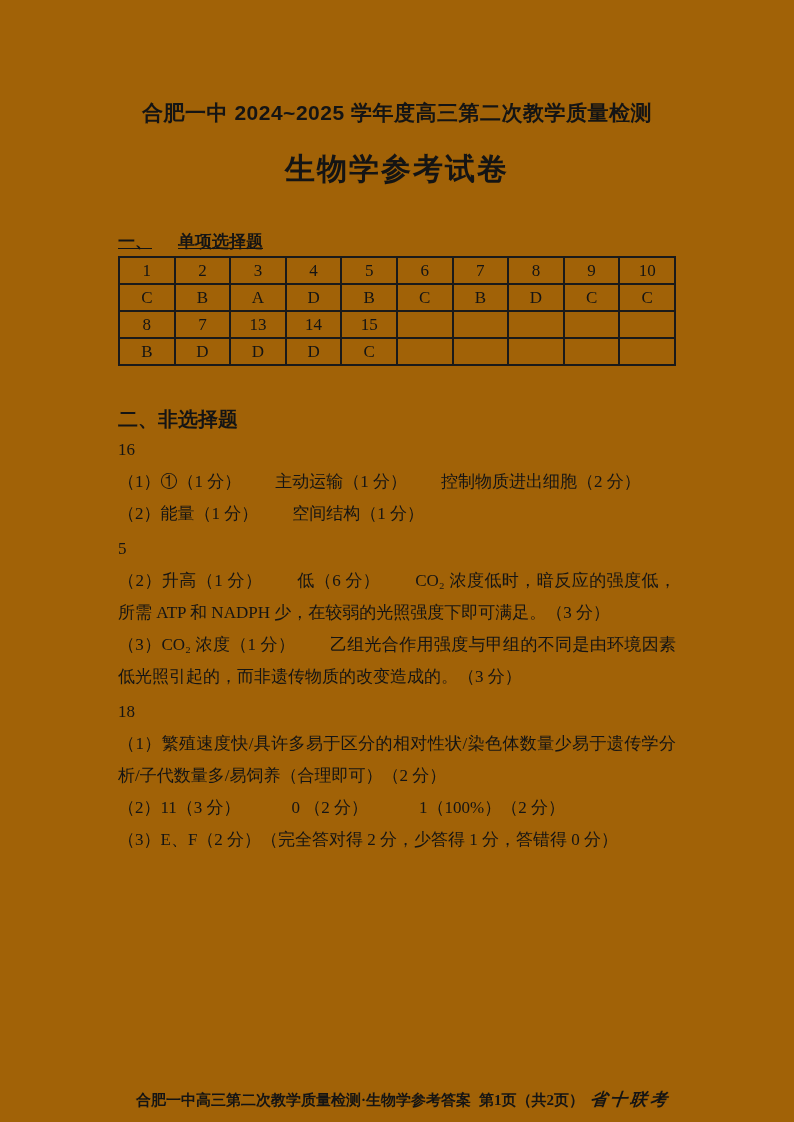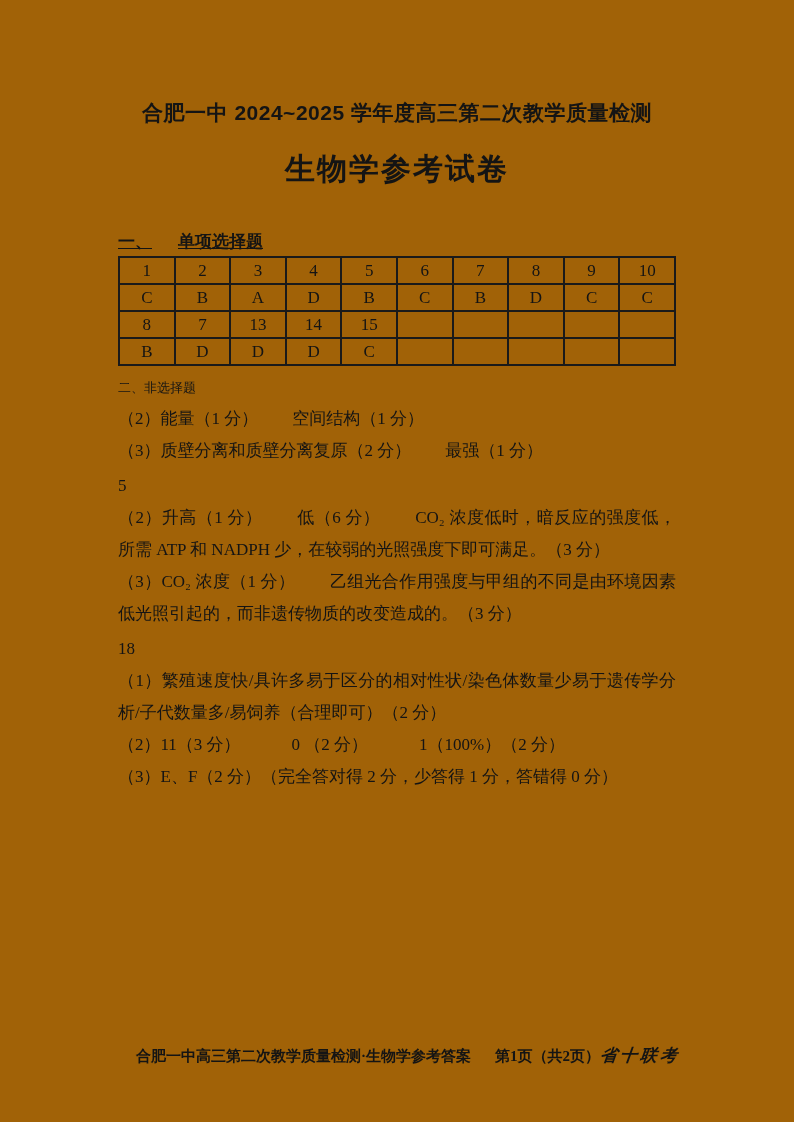--- a/index.html
+++ b/index.html
@@ -51,45 +51,45 @@
   table.answer-table td {
     border:2px solid #1a1a1a;
     height:27px;
     text-align:center;
     vertical-align:middle;
     font-size:17px;
     line-height:1;
   }
 
   .sec2-heading {
-    margin-top:10px;
-    font-weight:normal;
-    font-size:13px;
+    margin-top:41px;
+    font-weight:bold;
+    font-size:20px;
     line-height:24px;
   }
 
   .qa { margin-top:3px; }
   .qa .line {
     font-size:17px;
     line-height:32px;
     text-align:justify;
   }
   .qa .qnum { text-align:left; }
 
   .footer {
     position:absolute;
-    left:118px; right:118px; top:1044px;
+    left:118px; right:118px; top:1088px;
     display:flex;
     align-items:baseline;
     font-weight:bold;
     font-size:15px;
     white-space:nowrap;
   }
   .footer .footer-text { margin-left:18px; }
-  .footer .footer-page { margin-left:24px; }
+  .footer .footer-page { margin-left:8px; }
   .footer .footer-brand {
     margin-left:auto;
     margin-right:6px;
     font-style:italic;
     font-size:17px;
     letter-spacing:3px;
     transform:skewX(-6deg);
   }
 </style>
 </head>
@@ -154,22 +154,23 @@
         <td></td>
         <td></td>
         <td></td>
       </tr>
     </tbody>
       </table>
 
     <div class="sec2-heading">二、非选择题</div>
 
     <div class="qa">
+      <div class="line qnum">16</div>
+      <div class="line">（1）①（1 分）　　主动运输（1 分）　　控制物质进出细胞（2 分）</div>
       <div class="line">（2）能量（1 分）　　空间结构（1 分）</div>
-      <div class="line">（3）质壁分离和质壁分离复原（2 分）　　最强（1 分）</div>
     </div>
 
     <div class="qa">
       <div class="line qnum">5</div>
       <div class="line">（2）升高（1 分）　　低（6 分）　　CO₂ 浓度低时，暗反应的强度低，所需 ATP 和 NADPH 少，在较弱的光照强度下即可满足。（3 分）</div>
       <div class="line">（3）CO₂ 浓度（1 分）　　乙组光合作用强度与甲组的不同是由环境因素低光照引起的，而非遗传物质的改变造成的。（3 分）</div>
     </div>
 
     <div class="qa">
       <div class="line qnum">18</div>

